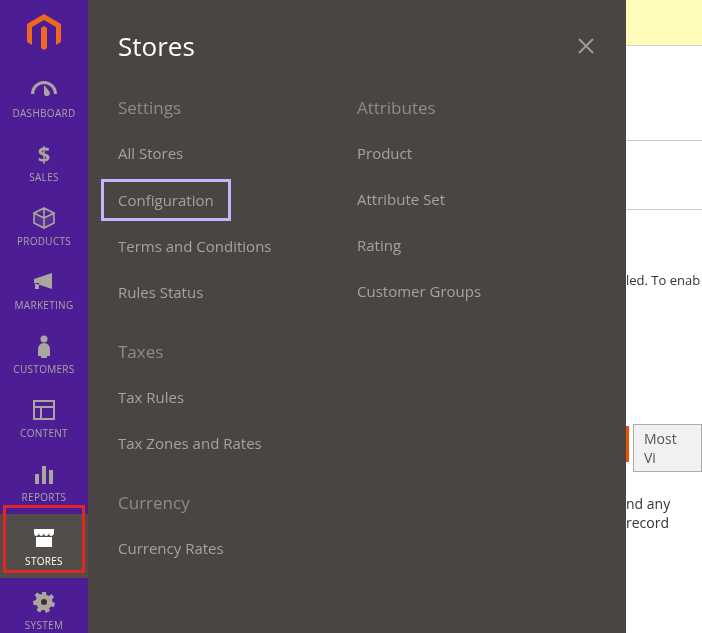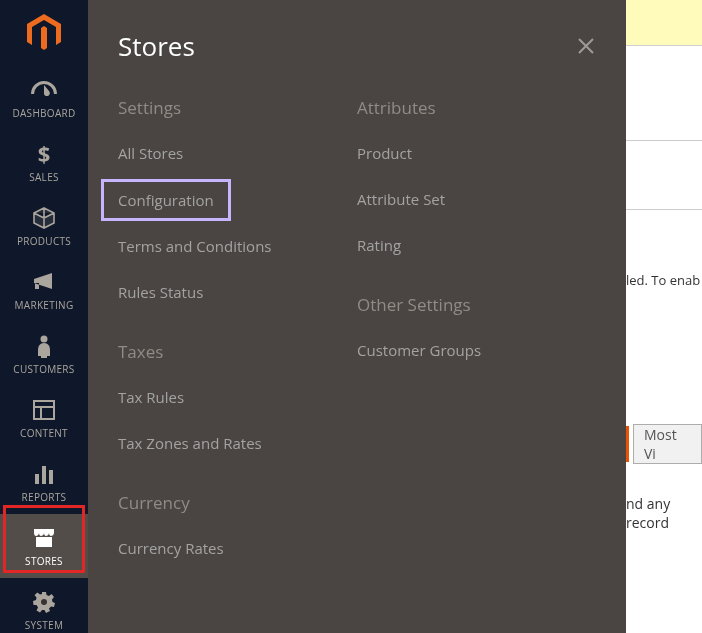--- a/index.html
+++ b/index.html
@@ -1,18 +1,18 @@
 <!DOCTYPE html>
 <html><head>
 <meta charset="utf-8">
 <style>
 * { margin: 0; padding: 0; box-sizing: border-box; }
 body { font-family: 'Open Sans', Arial, sans-serif; width: 702px; height: 633px; overflow: hidden; position: relative; background: #fff; }
 
-.sidebar { position: absolute; left: 0; top: 0; width: 88px; height: 633px; background: #0f172a; display: flex; flex-direction: column; align-items: center; z-index: 10; }
+.sidebar { position: absolute; left: 0; top: 0; width: 88px; height: 633px; background: #4c1d95; display: flex; flex-direction: column; align-items: center; z-index: 10; }
 .logo { margin-top: 14px; margin-bottom: 14px; }
 .nav-item { width: 88px; display: flex; flex-direction: column; align-items: center; justify-content: center; padding: 12px 0 10px 0; cursor: pointer; color: #aaa69d; }
 .nav-item .icon-wrap { height: 24px; display: flex; align-items: center; justify-content: center; margin-bottom: 4px; }
 .nav-item .label { font-size: 10px; letter-spacing: 0.3px; text-align: center; color: #aaa69d; }
 .nav-item.active { background: #524d49; }
 .nav-item.active .label { color: #fff; }
 .highlight-stores { position: absolute; left: 3px; top: 505px; width: 82px; height: 68px; border: 3px solid #e22626; z-index: 20; pointer-events: none; }
 
 .flyout { position: absolute; left: 88px; top: 0; width: 538px; height: 633px; background: #4a4542; z-index: 15; color: #fff; padding: 0; }
 .flyout-header { display: flex; align-items: center; justify-content: space-between; padding: 28px 30px 20px 30px; }
@@ -23,21 +23,21 @@
 .col { flex: 1; }
 .group-title { color: #8f8b85; font-size: 17px; margin-top: 38px; margin-bottom: 24px; font-weight: 400; }
 .group-title.first { margin-top: 12px; }
 .menu-link { display: block; color: #a3a3a3; font-size: 15px; margin-bottom: 26px; cursor: pointer; }
 .menu-link.boxed { display: inline-block; border: 3px solid #c4b5fd; padding: 8px 14px; margin-left: -17px; margin-top: -11px; margin-bottom: 15px; }
 
 .bg-area { position: absolute; left: 626px; top: 0; right: 0; height: 633px; background: #fff; }
 .yellow-bar { position: absolute; left: 626px; top: 0; right: 0; height: 46px; background: #fffbbb; border-bottom: 1px solid #d1d1d1; }
 .content-border { position: absolute; left: 626px; top: 140px; right: 0; height: 70px; border-top: 1px solid #ccc; border-bottom: 1px solid #ccc; background: #fff; }
 .partial-text1 { position: absolute; left: 626px; top: 271px; font-size: 13px; color: #333; }
-.tab-button { position: absolute; left: 633px; top: 424px; height: 40px; border: 1px solid #adadad; background: #f1f1f1; padding: 0 10px; font-size: 14px; color: #555; display: flex; align-items: center; }
+.tab-button { position: absolute; left: 633px; top: 424px; height: 48px; border: 1px solid #adadad; background: #f1f1f1; padding: 0 10px; font-size: 14px; color: #555; display: flex; align-items: center; }
 .red-sliver { position: absolute; left: 626px; top: 426px; width: 6px; height: 36px; border-left: 3px solid #eb5202; }
 .partial-text2 { position: absolute; left: 626px; top: 494px; font-size: 14px; color: #333; }
 
 svg { display: block; }
 </style>
 </head>
 <body>
 
 <div class="bg-area"></div>
 <div class="yellow-bar"></div>
@@ -169,17 +169,16 @@
 
       <div class="group-title">Currency</div>
       <a class="menu-link">Currency Rates</a>
     </div>
     <div class="col">
       <div class="group-title first">Attributes</div>
       <a class="menu-link">Product</a>
       <a class="menu-link">Attribute Set</a>
       <a class="menu-link">Rating</a>
 
-      <div class="group-title">Other Settings</div>
       <a class="menu-link">Customer Groups</a>
     </div>
   </div>
 </div>
 
 </body></html>

